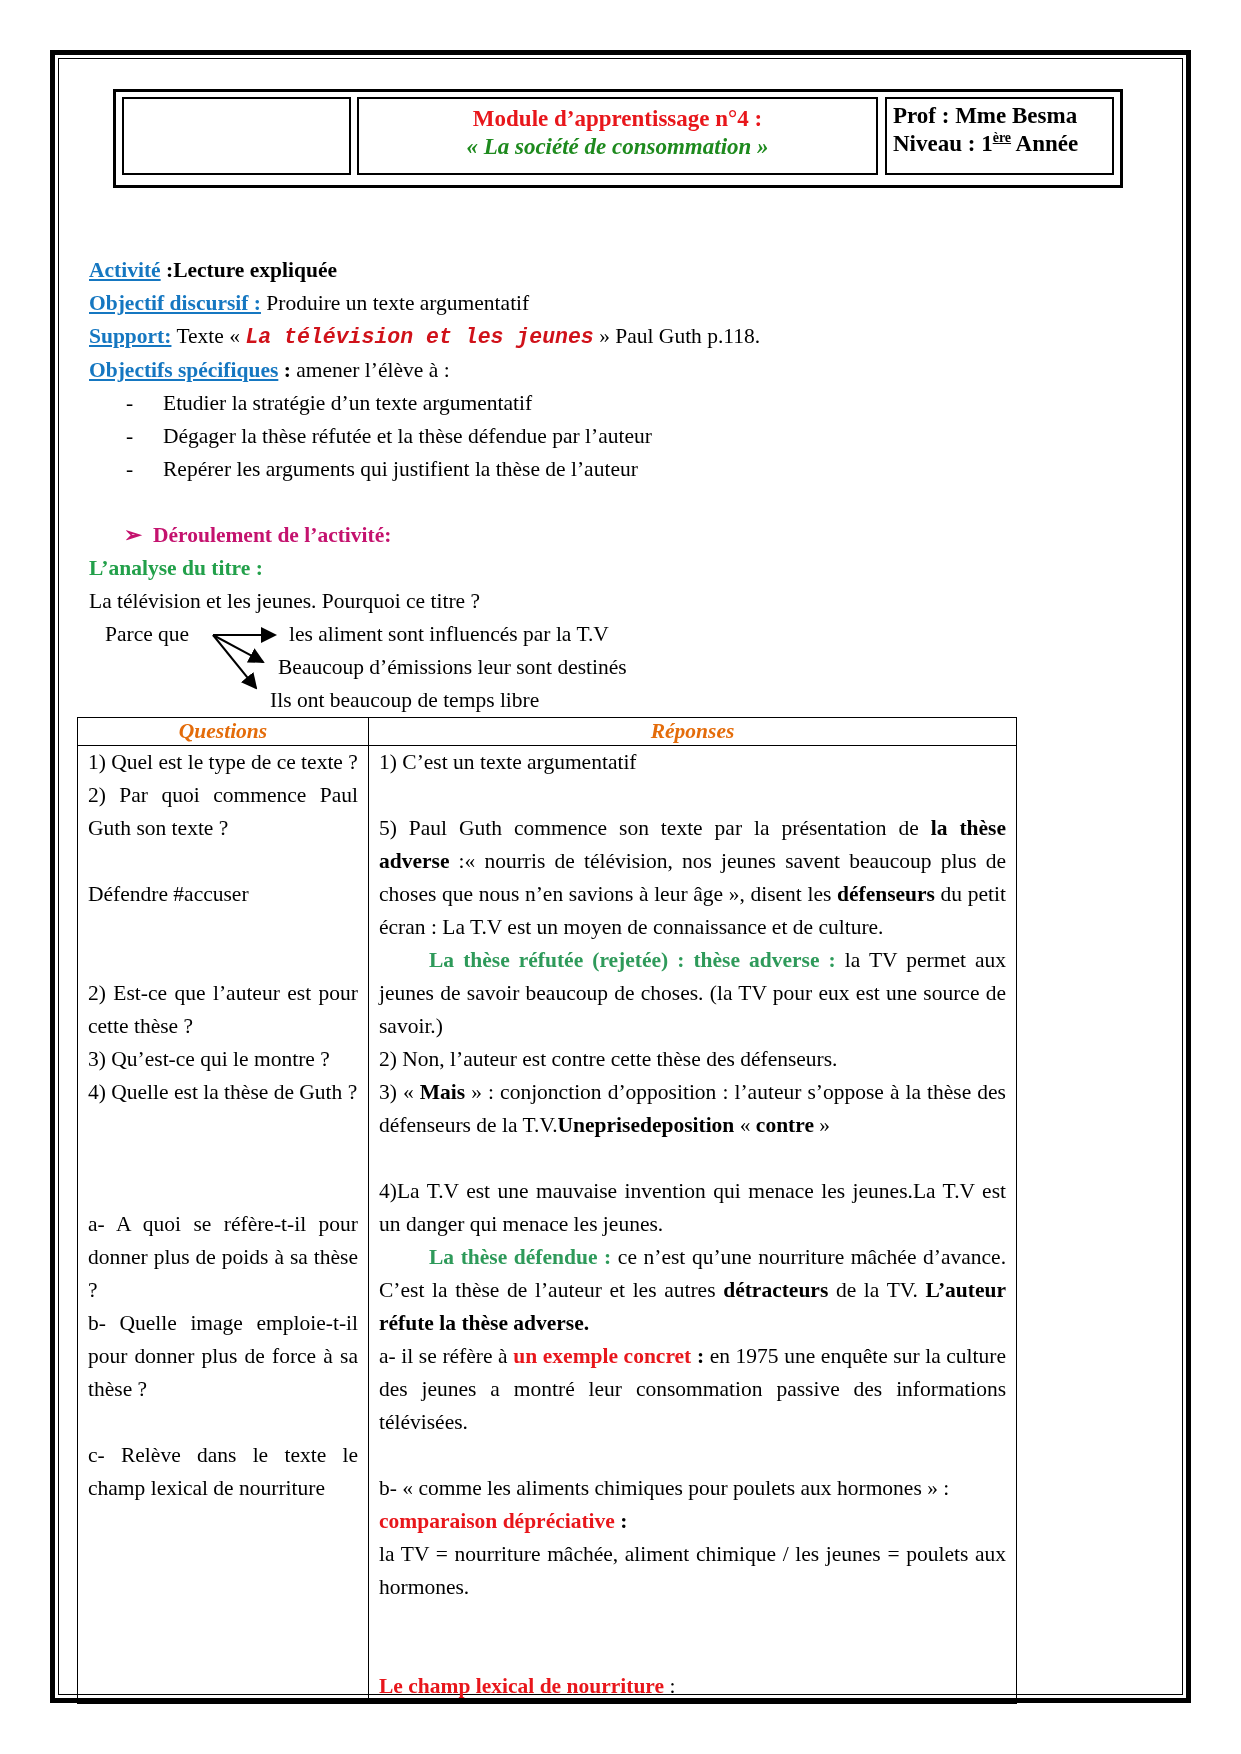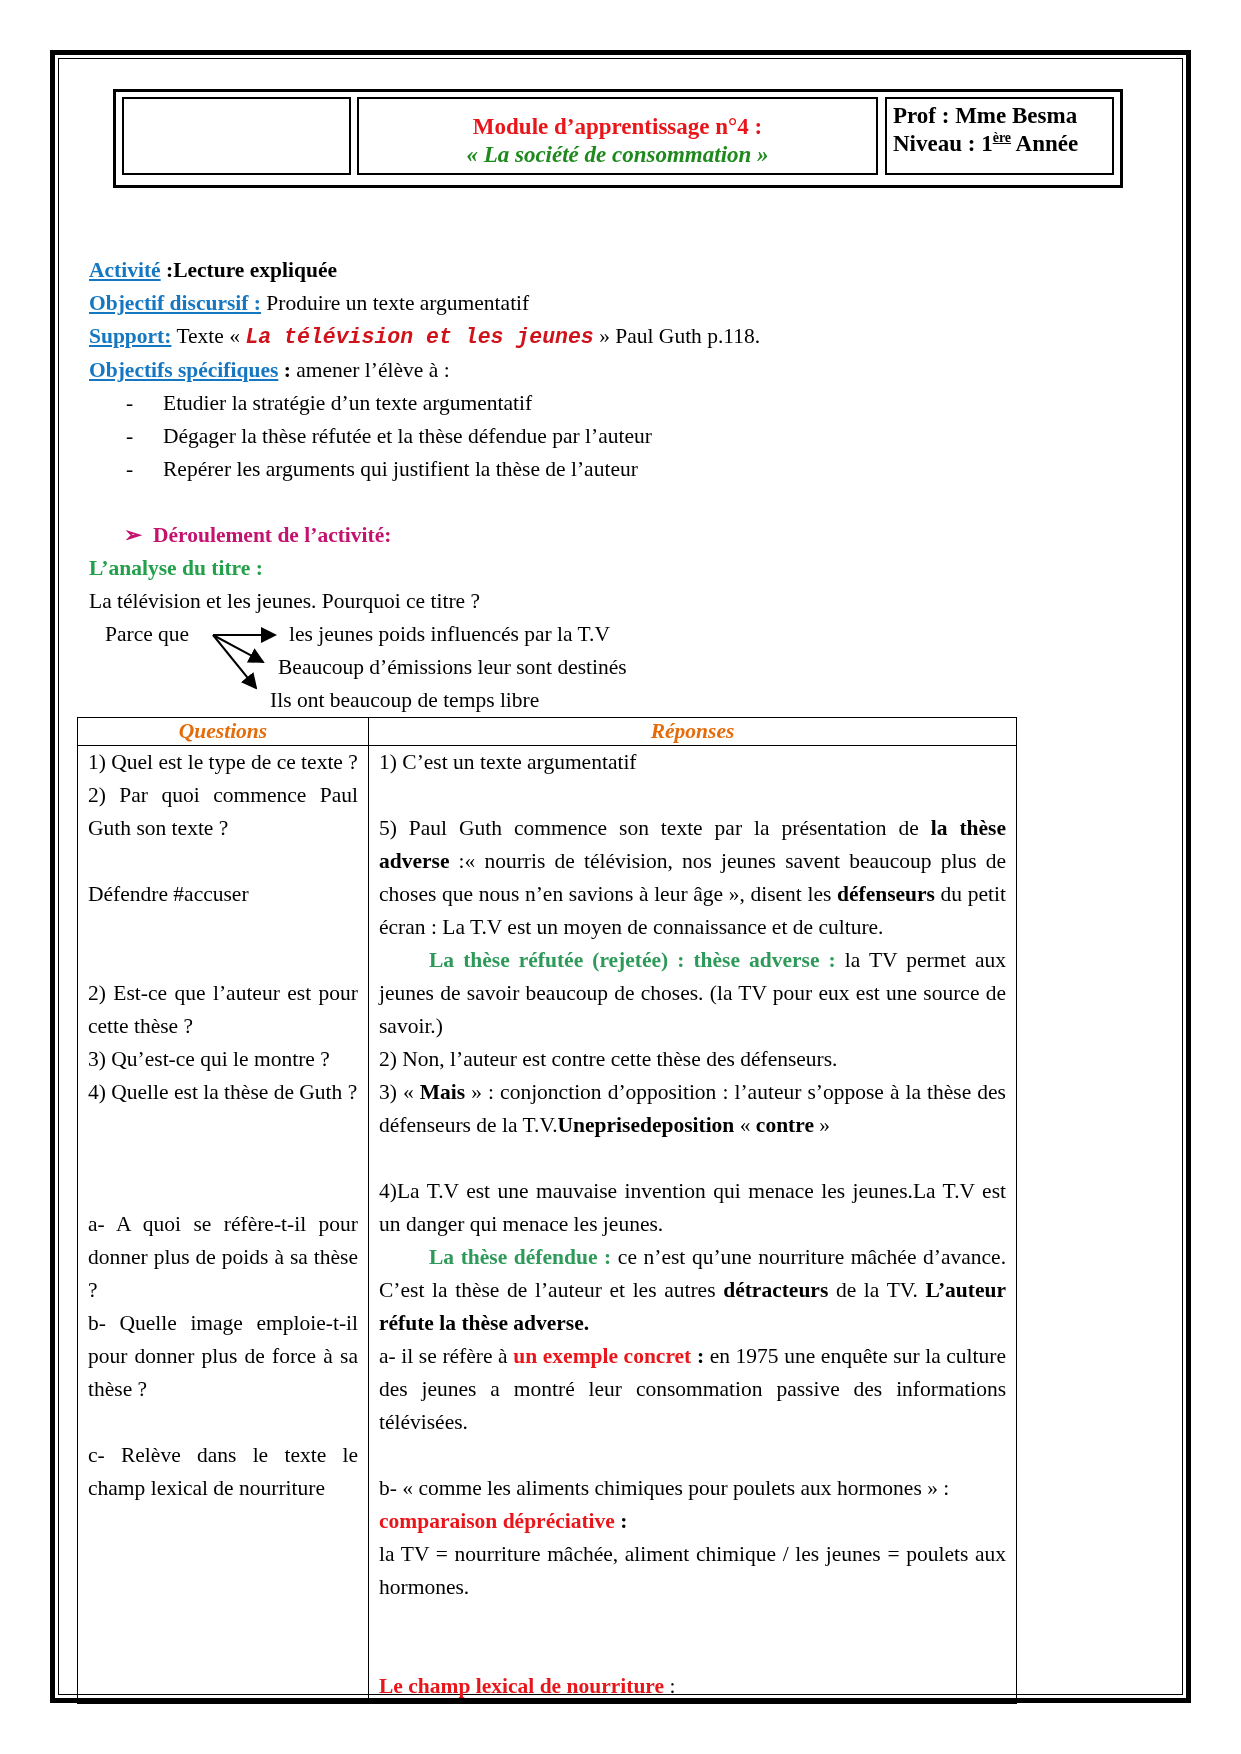--- a/index.html
+++ b/index.html
@@ -2,21 +2,21 @@
 <html><head>
 <meta charset="utf-8">
 <style>
   html,body{margin:0;padding:0;background:#fff;}
   body{width:1241px;height:1754px;position:relative;font-family:"Liberation Serif","DejaVu Serif",serif;color:#000;}
   .page-outer{position:absolute;left:50px;top:50px;width:1131px;height:1643px;border:5px solid #000;}
   .page-inner{position:absolute;left:3px;top:3px;right:3px;bottom:3px;border:1.5px solid #000;}
   .hdr{position:absolute;left:113px;top:89px;width:1004px;height:93px;border:3px solid #000;}
   .hcell{position:absolute;top:5px;height:78px;border:2px solid #000;box-sizing:border-box;}
   .hc1{left:6px;width:229px;}
-  .hc2{left:241px;width:521px;text-align:center;font-weight:bold;font-size:23px;line-height:28px;padding-top:14px;}
+  .hc2{left:241px;width:521px;text-align:center;font-weight:bold;font-size:23px;line-height:28px;padding-top:6px;}
   .hc3{left:769px;width:229px;font-weight:bold;font-size:23px;line-height:28px;padding:3px 4px 0 6px;}
   .red{color:#e8161b;}
   .green-it{color:#1e8a1e;font-style:italic;}
   sup{font-size:14px;line-height:0;vertical-align:9px;text-decoration:underline;}
   .body{position:absolute;left:89px;top:254px;width:1060px;font-size:21.5px;line-height:33px;}
   .lbl{color:#1577c1;font-weight:bold;text-decoration:underline;}
   .b{font-weight:bold;}
   .redit{color:#d0121a;font-weight:bold;font-style:italic;font-family:Liberation Mono, monospace;}
   .bul{display:flex;padding-left:37px;}
   .bul .dash{width:37px;}
@@ -85,21 +85,21 @@
     <svg width="80" height="70" viewBox="0 0 80 70">
       <defs>
           <marker id="ah" markerWidth="8" markerHeight="8" refX="7" refY="4" orient="auto">
             <path d="M0,0 L8,4 L0,8 z" fill="#000"></path>
           </marker>
         </defs>
       <line x1="2" y1="11" x2="64" y2="11" stroke="#000" stroke-width="2" marker-end="url(#ah)"></line>
       <line x1="2" y1="11" x2="52" y2="38" stroke="#000" stroke-width="2" marker-end="url(#ah)"></line>
       <line x1="2" y1="11" x2="45" y2="64" stroke="#000" stroke-width="2" marker-end="url(#ah)"></line>
     </svg>
-    <span class="l1">les jeunes poids influencés par la T.V</span>
+    <span class="l1">les aliment sont influencés par la T.V</span>
     <span class="l2">Beaucoup d’émissions leur sont destinés</span>
     <span class="l3">Ils ont beaucoup de temps libre</span>
   </div>
 </div>
 
 <table class="qa">
   <tbody>
       <tr>
     <th class="colq">Questions</th>
     <th>Réponses</th>

